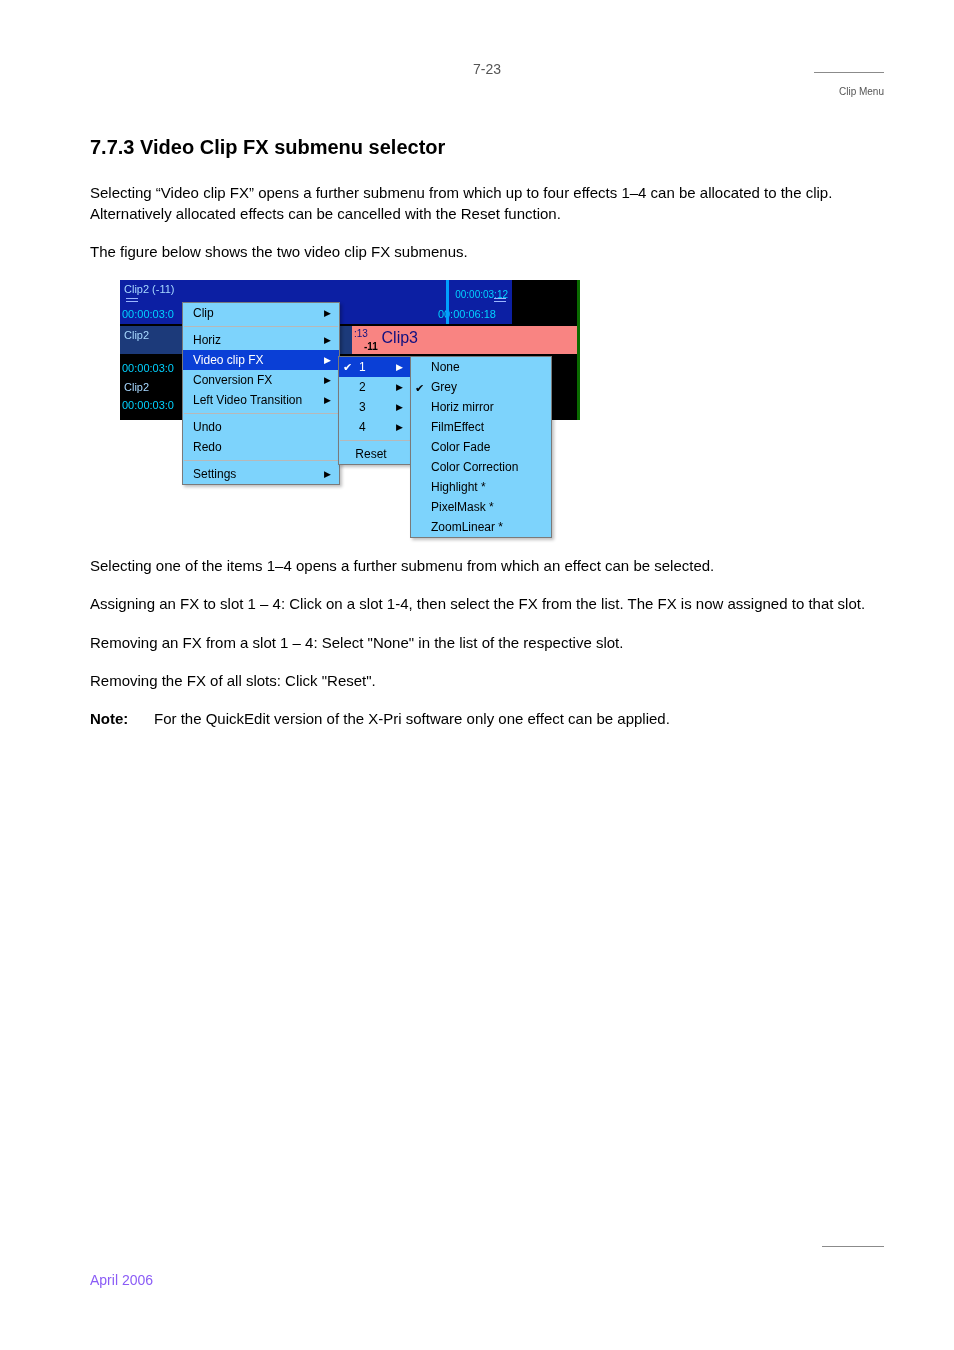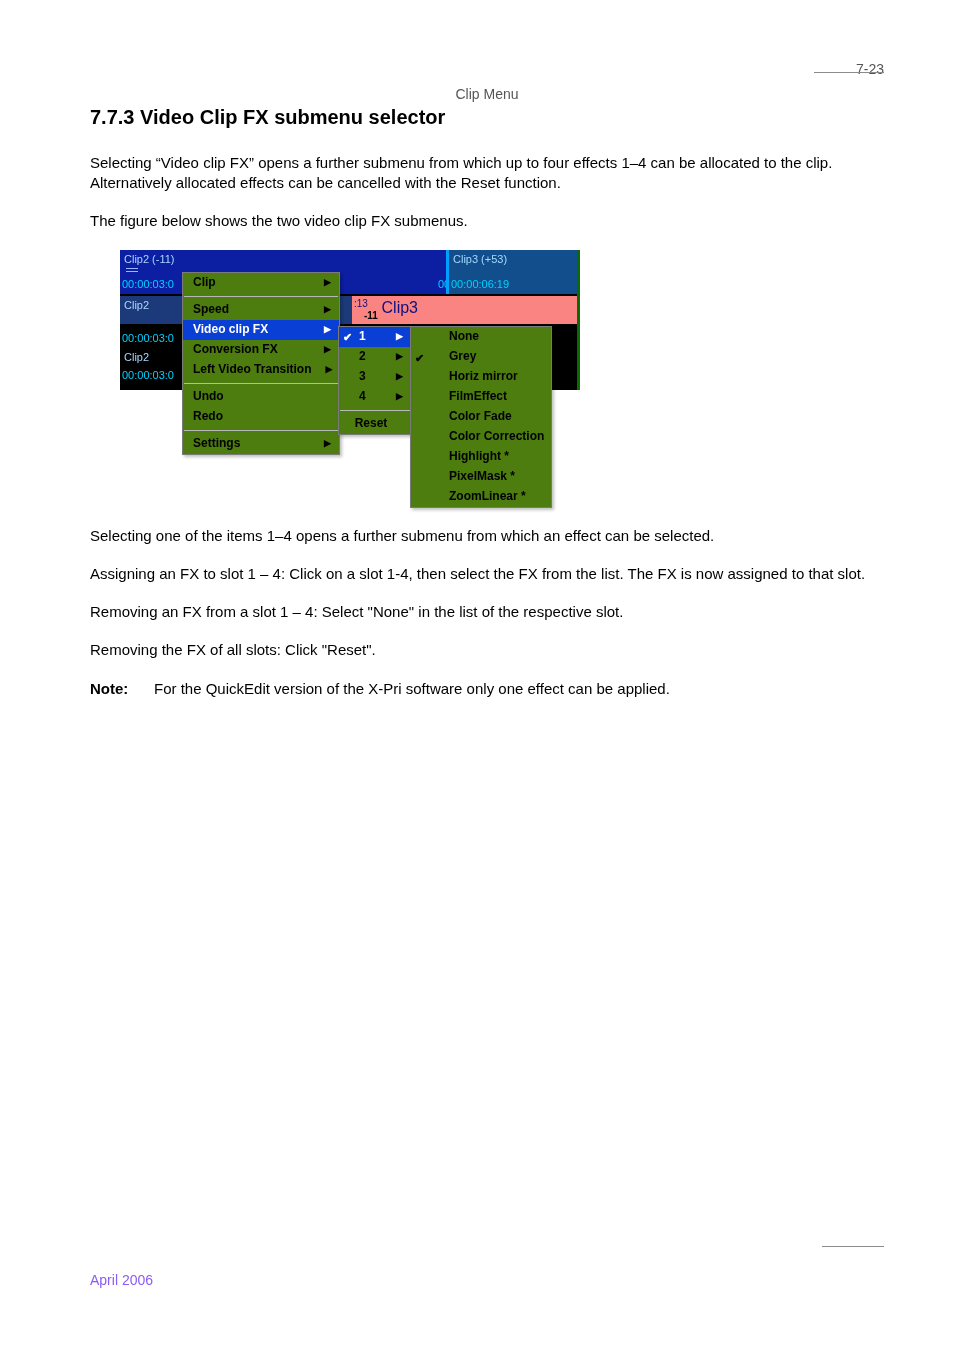--- a/index.html
+++ b/index.html
@@ -2,22 +2,22 @@
 <html><head>
 <meta charset="utf-8">
 <style>
   * { box-sizing: border-box; margin: 0; padding: 0; }
   html, body { width: 954px; height: 1350px; background: #fff; font-family: Arial, Helvetica, sans-serif; color: #000; }
   body { position: relative; padding: 60px 70px 60px 90px; font-size: 15px; line-height: 1.35; }
 
   .topline { position: absolute; top: 72px; right: 70px; width: 70px; border-top: 1px solid #8b8b8b; }
   .bottomline { position: absolute; top: 1246px; right: 70px; width: 62px; border-top: 1px solid #8b8b8b; }
 
-  .header-page { text-align: right; font-size: 14px; color: #555; margin-bottom: 6px; }
-  .header-title { text-align: center; font-size: 14px; color: #555; }
+  .header-page { text-align: center; font-size: 14px; color: #555; margin-bottom: 6px; }
+  .header-title { text-align: right; font-size: 10px; color: #555; margin-bottom: 36px; }
 
   h2.section { font-size: 20px; font-weight: bold; margin-bottom: 22px; }
   p.body { margin-bottom: 18px; }
 
   .figure-wrap { width: 460px; margin: 0 0 24px 30px; }
   .figure { position: relative; width: 460px; height: 252px; border: 0; font-family: Tahoma, Arial, sans-serif; font-size: 12px; }
 
   
   .tl-bg { position:absolute; left:0; top:0; width:460px; height:140px; background:#000; overflow:hidden; }
   .tl-bg .right-edge { position:absolute; right:0; top:0; width:3px; height:140px; background:#0a6b00; }
@@ -47,33 +47,33 @@
   .row3 { position:absolute; left:0; top:76px; width:460px; height:28px; }
   .row3 .tc { position:absolute; left:2px; top:5px; font-size:11px; color:#00d2ff; }
 
   .row4 { position:absolute; left:0; top:98px; width:460px; height:20px; }
   .row4 .name { position:absolute; left:4px; top:2px; font-size:11px; color:#a7d8ff; }
 
   .row5 { position:absolute; left:0; top:116px; width:460px; height:20px; }
   .row5 .tc { position:absolute; left:2px; top:2px; font-size:11px; color:#00d2ff; }
 
   
-  .menu { position:absolute; background:#4d7c0f; border:1px solid #7a7a7a; box-shadow: 2px 2px 3px rgba(0,0,0,.25); font-weight: bold; }
+  .menu { position:absolute; background:#7dd3fc; border:1px solid #7a7a7a; box-shadow: 2px 2px 3px rgba(0,0,0,.25); }
   .menu .mi { display:flex; align-items:center; justify-content:space-between; height:20px; padding:0 8px 0 10px; white-space:nowrap; cursor:default; }
   .menu .mi .arrow { font-size:9px; color:#000; margin-left:14px; }
   .menu .sep { height:1px; margin:3px 1px; background:#b8b8b8; }
   .menu .mi.hi { background:#0a3fd6; color:#fff; }
   .menu .mi.hi .arrow { color:#fff; }
 
   .menu1 { left:62px; top:22px; width:158px; }
   .menu2 { left:218px; top:76px; width:74px; }
   .menu2 .mi { padding-left:20px; position:relative; }
   .menu2 .check { position:absolute; left:4px; top:3px; font-size:11px; }
   .menu3 { left:290px; top:76px; width:142px; }
-  .menu3 .mi { padding-left:38px; position:relative;align-items:center; }
+  .menu3 .mi { padding-left:20px; position:relative;align-items:center; }
   .menu3 .check { position:absolute; left:4px; top:4px; font-size:11px; }
 
   .note-label { font-weight: bold; float: left; width: 64px; }
   .note-body { overflow: hidden; }
   .note-block { }
   .clear { clear: both; }
 
   .footer { position:absolute; left:90px; bottom:60px; font-size:14px; color:#8b5cf6; }
 </style>
 </head>
@@ -97,24 +97,20 @@
       <div class="row1">
         <div class="clipA">
           <span class="name">Clip2 (-11)</span>
           <span class="grip"></span>
           <span class="tc1">00:00:03:0</span>
           <span class="tc2">00:00:03:12</span>
           <span class="grip2"></span>
           <span class="tc3">00:00:06:18</span>
         </div>
         <div class="sep1"></div>
-        <div class="clipB">
-          <span class="name">Clip3 (+53)</span>
-          <span class="tc">00:00:06:19</span>
-        </div>
       </div>
 
       <div class="row2">
         <div class="clipA">
           <span class="name">Clip2</span>
         </div>
         <div class="overlap">
           <span class="t1">:13</span>
           <span class="t2">Clip3</span>
           <span class="t3">-11</span>
@@ -133,21 +129,21 @@
       </div>
     </div>
 
     <div class="menu menu1">
       <div class="mi">
           <span>Clip</span>
           <span class="arrow">▶</span>
         </div>
       <div class="sep"></div>
       <div class="mi">
-          <span>Speed</span>
+          <span>Horiz</span>
           <span class="arrow">▶</span>
         </div>
       <div class="mi hi">
           <span>Video clip FX</span>
           <span class="arrow">▶</span>
         </div>
       <div class="mi">
           <span>Conversion FX</span>
           <span class="arrow">▶</span>
         </div>

